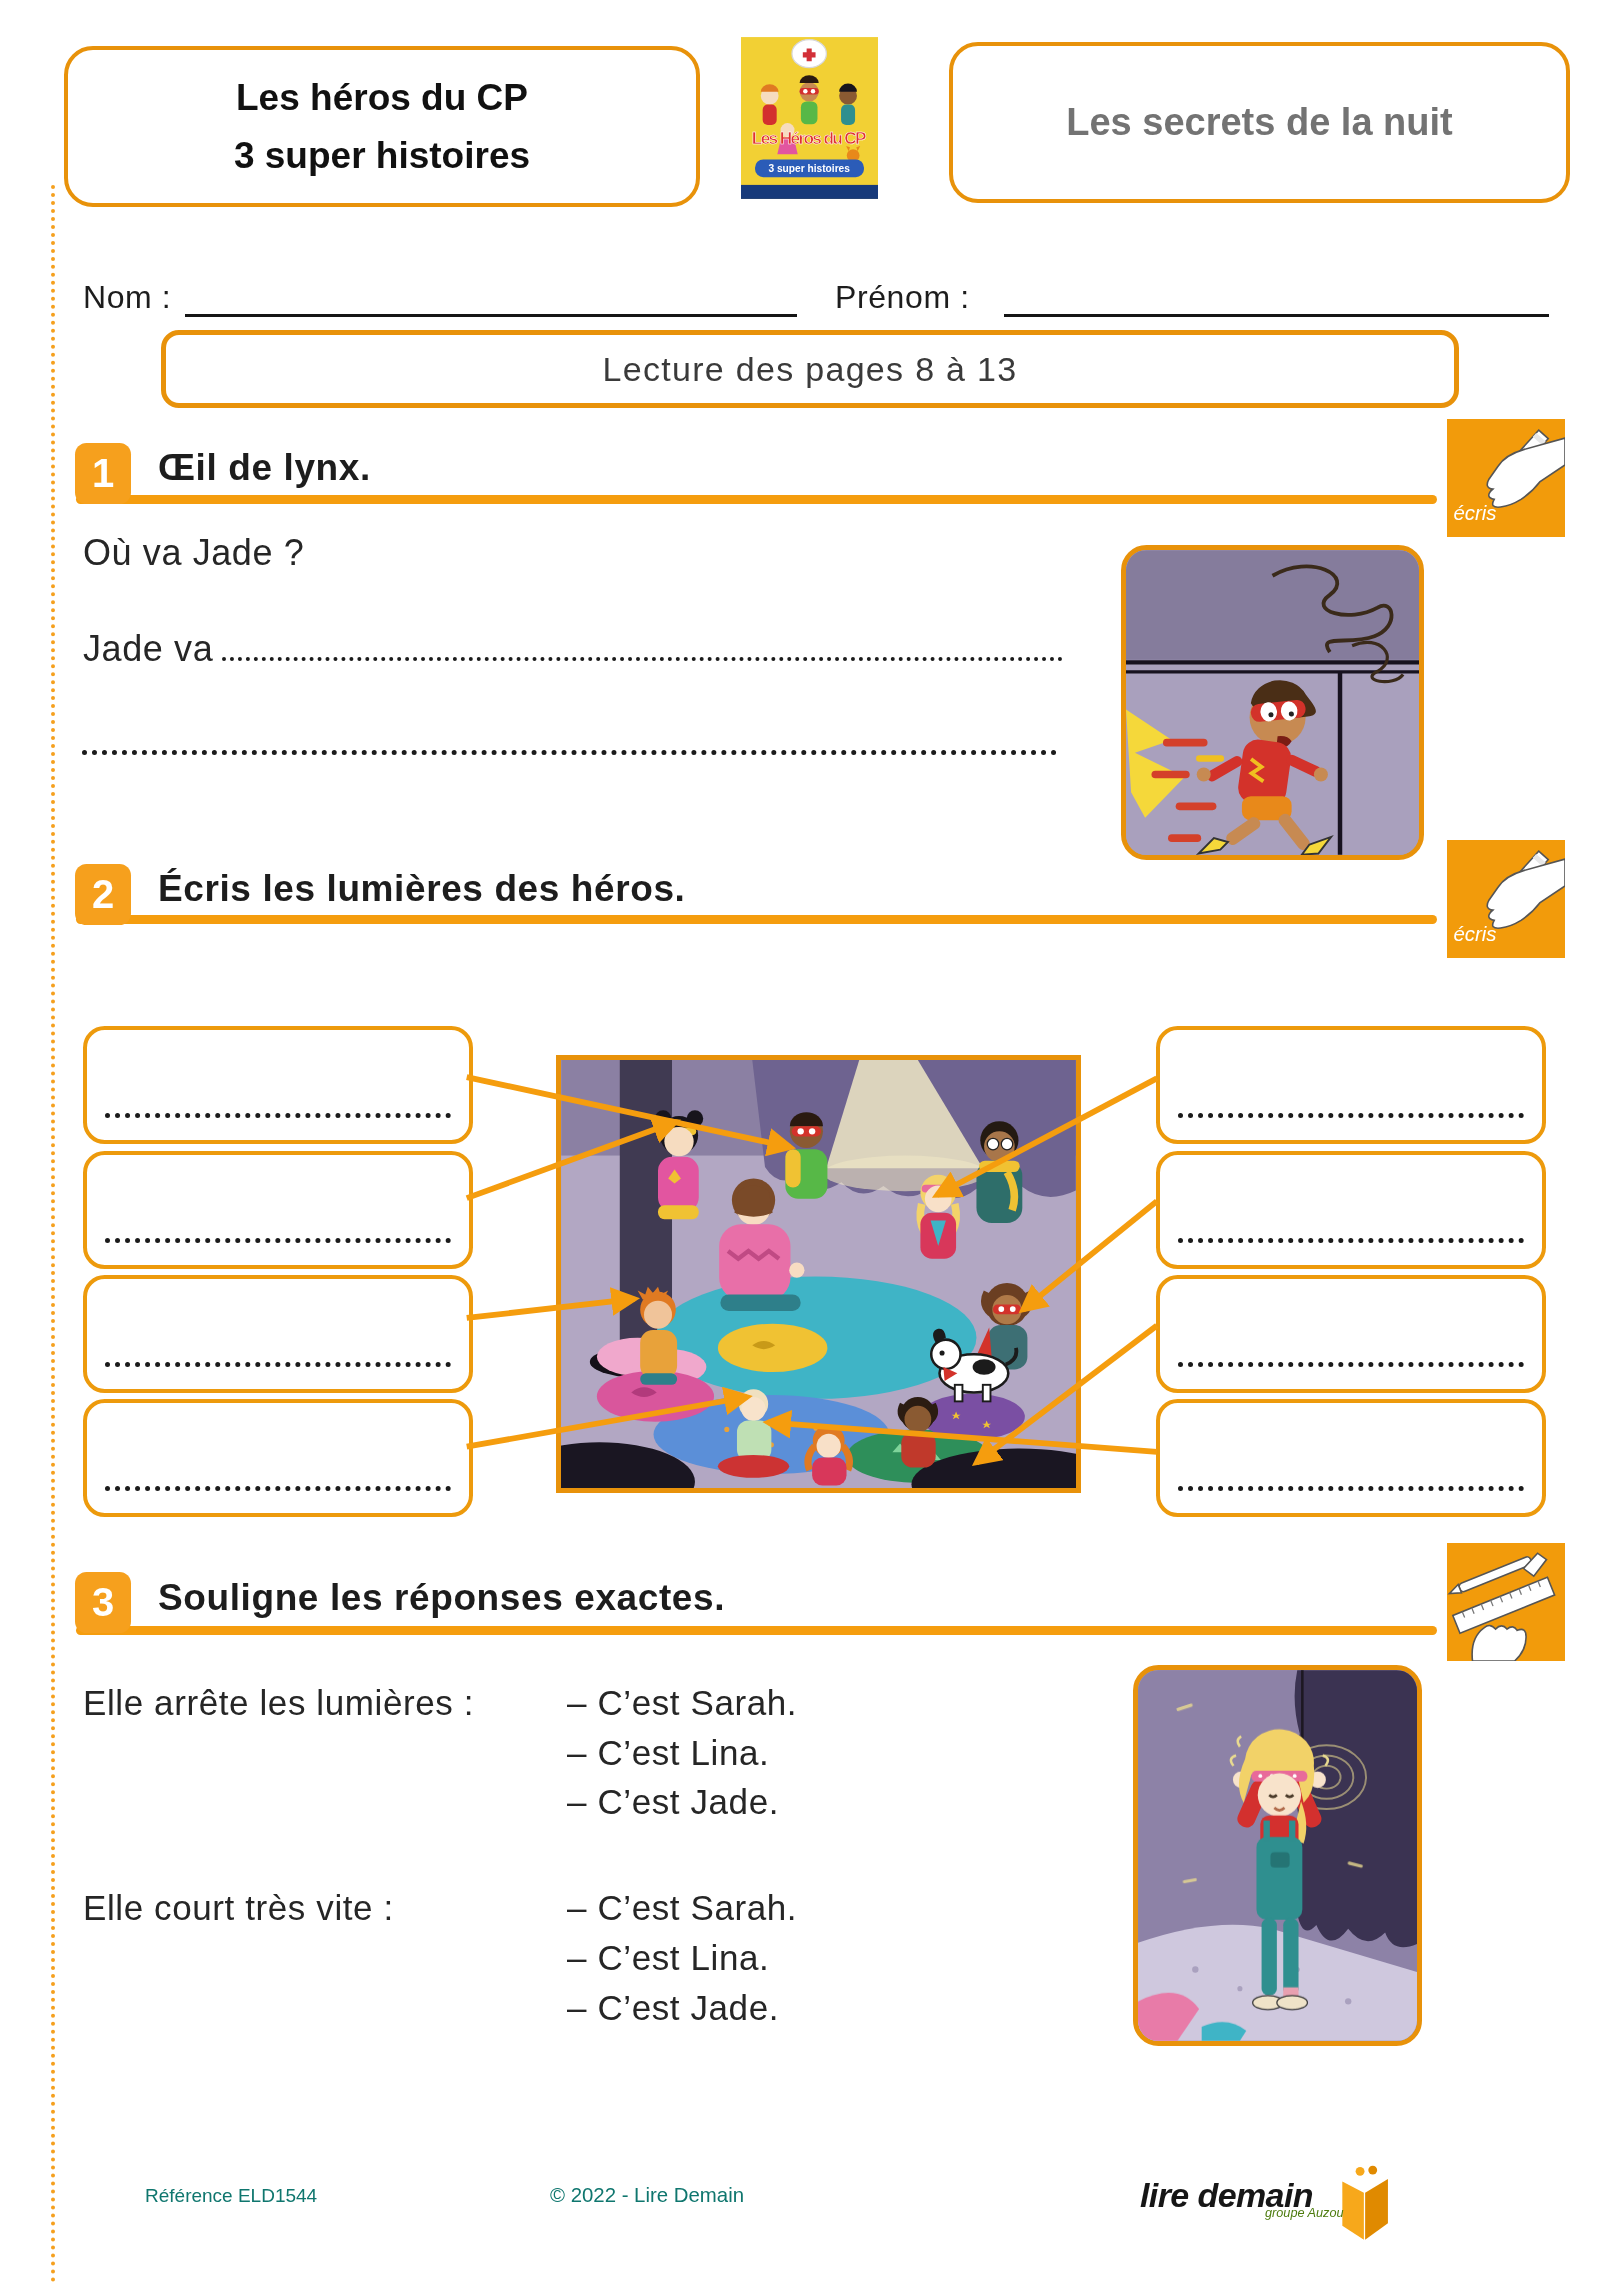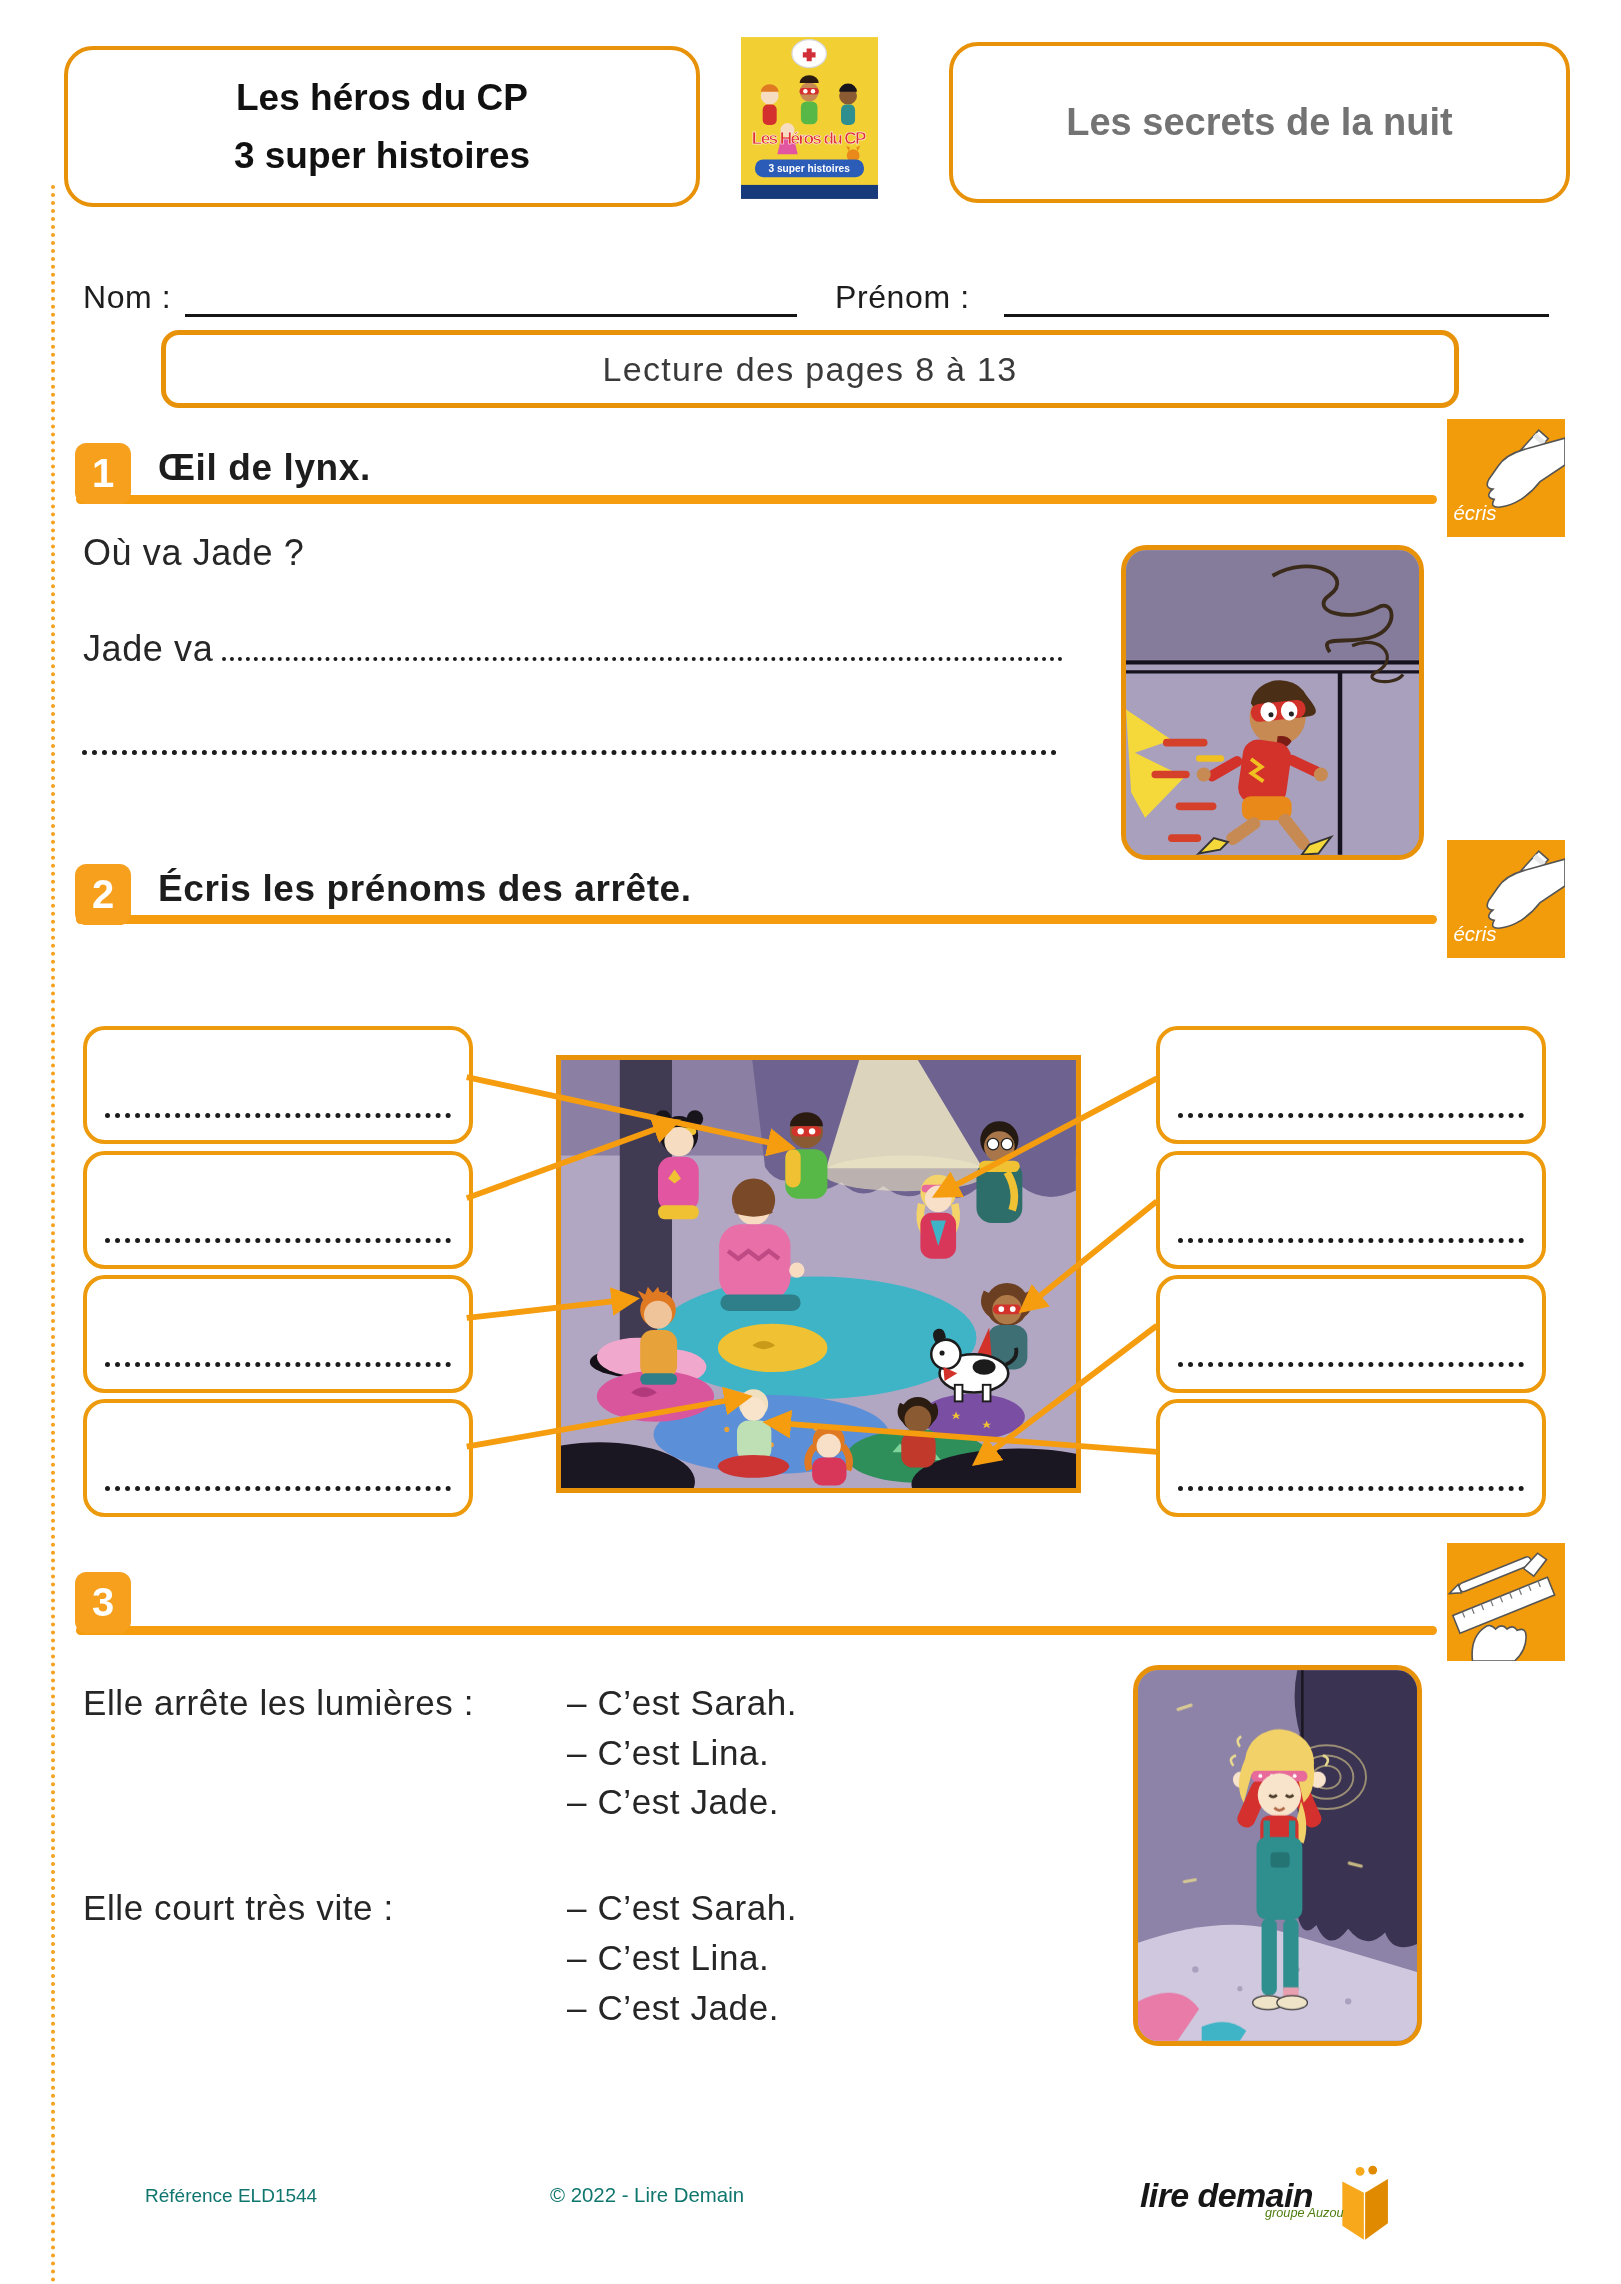--- a/index.html
+++ b/index.html
@@ -182,21 +182,21 @@
             <rect x="188" y="416" width="20" height="60" rx="9" fill="#C78A52"></rect>
           </g>
         <path d="M288,462 l34,-12 -20,26 -26,2 z" fill="#F5D83A" stroke="#333" stroke-width="3"></path>
         <path d="M148,470 l-34,6 24,-24 22,6 z" fill="#F5D83A" stroke="#333" stroke-width="3"></path>
       </g>
     </svg>
   </div>
 
   <div class="sec-rule" style="top:915px;"></div>
   <div class="numbox" style="left:75px;top:864px;">2</div>
-  <div class="sec-title" style="left:158px;top:868px;">Écris les prénoms des arrête.</div>
+  <div class="sec-title" style="left:158px;top:868px;">Écris les lumières des héros.</div>
 
   <div class="sec-icon" style="left:1447px;top:840px;">
     <svg width="118" height="118" viewBox="0 0 185 185">
       <rect width="185" height="185" fill="#F29B0B"></rect>
       <g transform="rotate(42 95 85)">
         <rect x="86" y="2" width="20" height="100" fill="#ffffff" stroke="#555" stroke-width="2.5"></rect>
         <path d="M86,102 h20 l-10,26 z" fill="#ffffff" stroke="#555" stroke-width="2.5"></path>
         <path d="M93,119 l3,9 3,-9 z" fill="#333"></path>
         <rect x="86" y="8" width="20" height="8" fill="#e8e8e8"></rect>
       </g>
@@ -378,20 +378,21 @@
       <line x1="732" y1="690" x2="1172" y2="612"></line>
       <line x1="1815" y1="112" x2="1470" y2="295"></line>
       <line x1="1815" y1="305" x2="1605" y2="475"></line>
       <line x1="1815" y1="500" x2="1532" y2="715"></line>
       <line x1="1815" y1="698" x2="1205" y2="652"></line>
     </g>
   </svg>
 
   <div class="sec-rule" style="top:1626px;"></div>
   <div class="numbox" style="left:75px;top:1572px;">3</div>
+  <div class="sec-title" style="left:158px;top:1577px;">Souligne les réponses exactes.</div>
 
   <div class="sec-icon" style="left:1447px;top:1543px;">
     <svg width="118" height="118" viewBox="0 0 185 185">
       <rect width="185" height="185" fill="#F29B0B"></rect>
       <g transform="rotate(-22 90 95)">
         <rect x="8" y="82" width="160" height="30" fill="#ffffff" stroke="#555" stroke-width="2.5"></rect>
         <g stroke="#777" stroke-width="2">
           <line x1="24" y1="82" x2="24" y2="92"></line>
             <line x1="40" y1="82" x2="40" y2="92"></line>
           <line x1="56" y1="82" x2="56" y2="92"></line>

